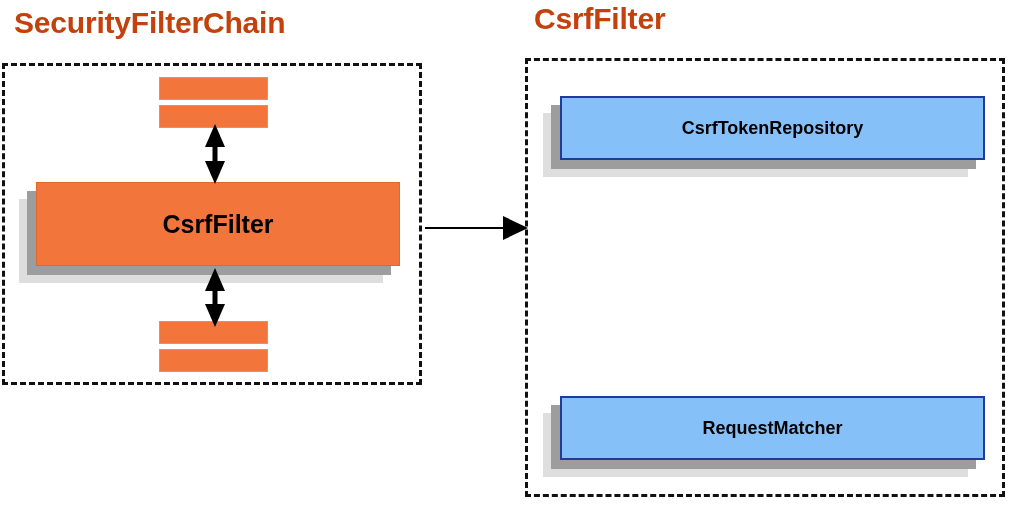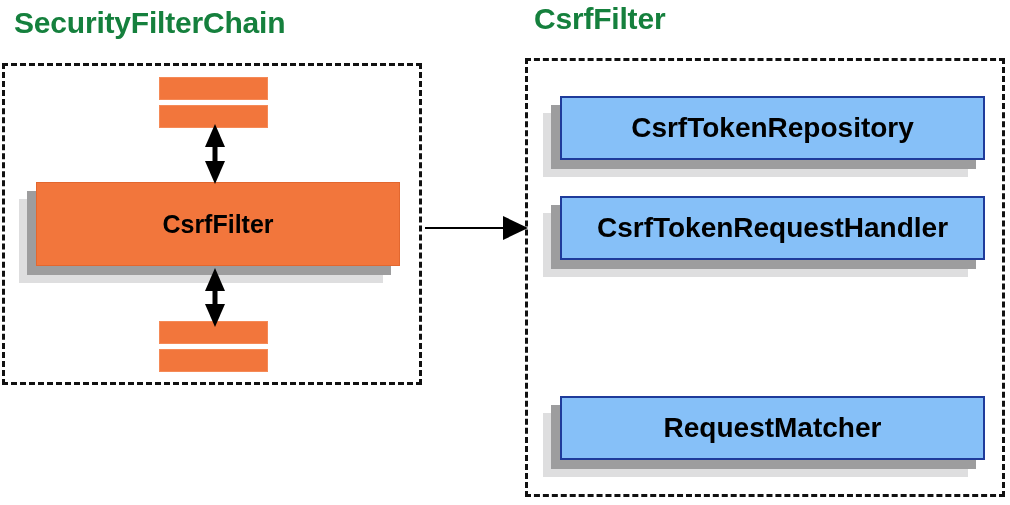--- a/index.html
+++ b/index.html
@@ -2,21 +2,21 @@
 <html><head>
 <meta charset="utf-8">
 <style>
   html,body{margin:0;padding:0;background:#ffffff;}
   body{width:1010px;height:505px;position:relative;overflow:hidden;
        font-family:"Liberation Sans","DejaVu Sans",sans-serif;}
 
   .stage{position:absolute;left:0;top:0;width:1010px;height:505px;}
 
   
-  .panel-title{position:absolute;font-weight:bold;color:#15803d;
+  .panel-title{position:absolute;font-weight:bold;color:#c2410c;
                letter-spacing:-0.2px;white-space:nowrap;}
   #title-left{left:14px;top:6px;font-size:30px;}
   #title-right{left:534px;top:2px;font-size:30px;}
 
   
   .dashed-panel{position:absolute;border:3px dashed #111111;
                 background:transparent;box-sizing:border-box;}
   #panel-left{left:2px;top:63px;width:420px;height:322px;}
   #panel-right{left:525px;top:58px;width:480px;height:439px;}
 
@@ -40,21 +40,21 @@
   
   .chainbar{position:absolute;background:#f2763c;border:1px solid #f58a57;
             box-sizing:border-box;}
   #bar-top-1{left:159px;top:77px;width:109px;height:23px;}
   #bar-top-2{left:159px;top:105px;width:109px;height:23px;}
   #bar-bottom-1{left:159px;top:321px;width:109px;height:23px;}
   #bar-bottom-2{left:159px;top:349px;width:109px;height:23px;}
 
   
   .bluebox .layer-front{background:#86c0f8;border:2px solid #1f3b9b;}
-  .bluebox .label{font-size:28px;}
+  .bluebox .label{font-size:18px;}
   .bluebox{left:560px;width:425px;height:64px;}
   #box-collab-0{top:96px;}
   #box-collab-1{top:196px;}
   #box-collab-2{top:296px;}
   #box-collab-3{top:396px;}
 
   
   #arrow-layer{position:absolute;left:0;top:0;width:1010px;height:505px;
                pointer-events:none;}
 </style>
@@ -86,27 +86,20 @@
   <div class="dashed-panel" id="panel-right"></div>
 
   <div class="stackbox bluebox" id="box-collab-0">
     <div class="layer-back"></div>
     <div class="layer-mid"></div>
     <div class="layer-front">
       <span class="label">CsrfTokenRepository</span>
     </div>
   </div>
 
-  <div class="stackbox bluebox" id="box-collab-1">
-    <div class="layer-back"></div>
-    <div class="layer-mid"></div>
-    <div class="layer-front">
-      <span class="label">CsrfTokenRequestHandler</span>
-    </div>
-  </div>
 
 
   <div class="stackbox bluebox" id="box-collab-3">
     <div class="layer-back"></div>
     <div class="layer-mid"></div>
     <div class="layer-front">
       <span class="label">RequestMatcher</span>
     </div>
   </div>
 

